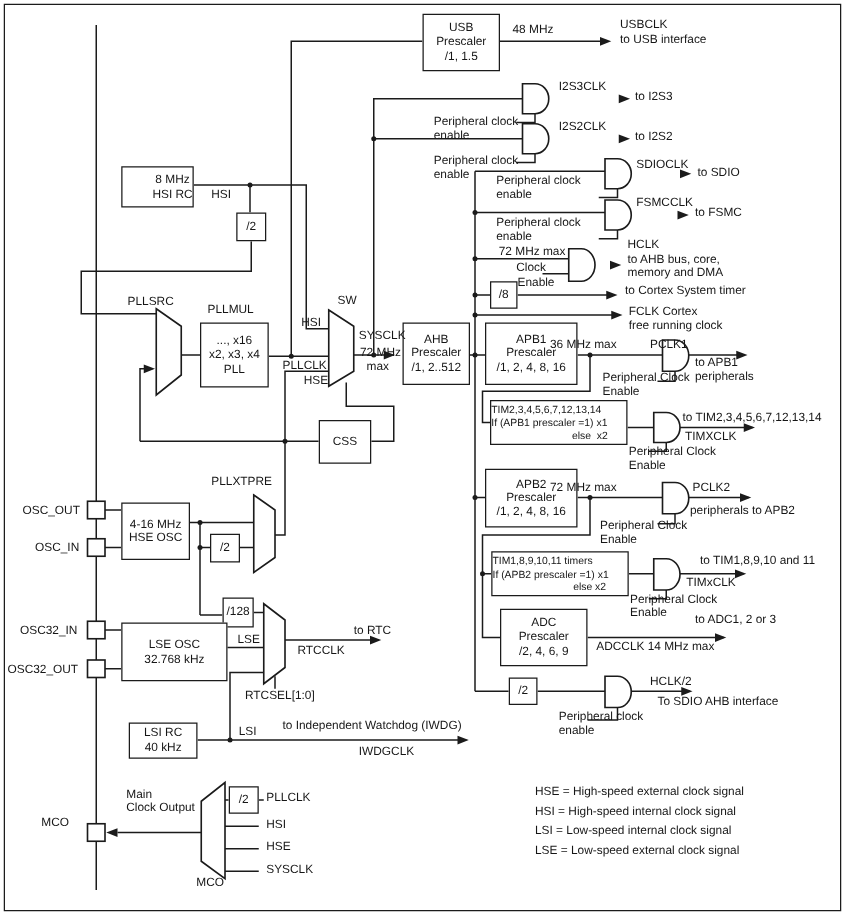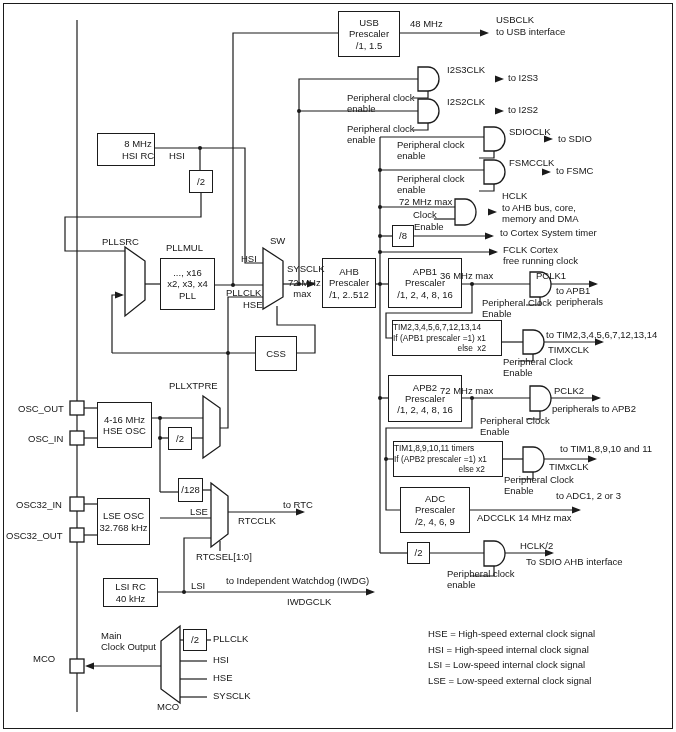--- a/index.html
+++ b/index.html
@@ -209,21 +209,21 @@
                             else x2</div>
       <div class="box" style="left: 400px; top: 487px; width: 70px; height: 46px;">ADC
 Prescaler
 /2, 4, 6, 9</div>
       <div class="box sm" style="left: 407px; top: 542px; width: 23px; height: 22px;">/2</div>
       <div class="box sm" style="left: 392px; top: 225px; width: 22px; height: 22px;">/8</div>
       <div class="box" style="left: 97px; top: 402px; width: 55px; height: 46px;">4-16 MHz
 HSE OSC</div>
       <div class="box sm" style="left: 168px; top: 427px; width: 24px; height: 23px;">/2</div>
       <div class="box sm" style="left: 178px; top: 478px; width: 25px; height: 24px;">/128</div>
-      <div class="box" style="left: 97px; top: 498px; width: 53px; height: 47px;">LSE OSC
+      <div class="box" style="left: 97px; top: 498px; width: 85px; height: 47px;">LSE OSC
 32.768 kHz</div>
       <div class="box" style="left: 103px; top: 578px; width: 55px; height: 29px;">LSI RC
 40 kHz</div>
       <div class="box sm" style="left: 183px; top: 629px; width: 24px; height: 22px;">/2</div>
     </div>
   <div id="labels">
       <div class="lbl" style="left: 410px; top: 18px;">48 MHz</div>
       <div class="lbl" style="left: 496px; top: 14px;">USBCLK</div>
       <div class="lbl" style="left: 496px; top: 26px;">to USB interface</div>
       <div class="lbl" style="left: 447px; top: 64px;">I2S3CLK</div>
@@ -267,21 +267,21 @@
       <div class="lbl" style="left: 16px; top: 499px;">OSC32_IN</div>
       <div class="lbl" style="left: 6px; top: 530px;">OSC32_OUT</div>
       <div class="lbl" style="left: 190px; top: 506px;">LSE</div>
       <div class="lbl" style="left: 238px; top: 515px;">RTCCLK</div>
       <div class="lbl" style="left: 283px; top: 499px;">to RTC</div>
       <div class="lbl" style="left: 196px; top: 551px;">RTCSEL[1:0]</div>
       <div class="lbl" style="left: 191px; top: 580px;">LSI</div>
       <div class="lbl" style="left: 226px; top: 575px;">to Independent Watchdog (IWDG)</div>
       <div class="lbl" style="left: 287px; top: 596px;">IWDGCLK</div>
       <div class="lbl" style="left: 440px; top: 270px;">36 MHz max</div>
-      <div class="lbl" style="left: 536px; top: 270px;">PCLK1</div>
+      <div class="lbl" style="left: 520px; top: 270px;">PCLK1</div>
       <div class="lbl" style="left: 556px; top: 285px;">to APB1
 peripherals</div>
       <div class="lbl" style="left: 482px; top: 297px;">Peripheral Clock
 Enable</div>
       <div class="lbl" style="left: 546px; top: 329px;">to TIM2,3,4,5,6,7,12,13,14</div>
       <div class="lbl" style="left: 548px; top: 344px;">TIMXCLK</div>
       <div class="lbl" style="left: 503px; top: 356px;">Peripheral Clock
 Enable</div>
       <div class="lbl" style="left: 440px; top: 385px;">72 MHz max</div>
       <div class="lbl" style="left: 554px; top: 385px;">PCLK2</div>

